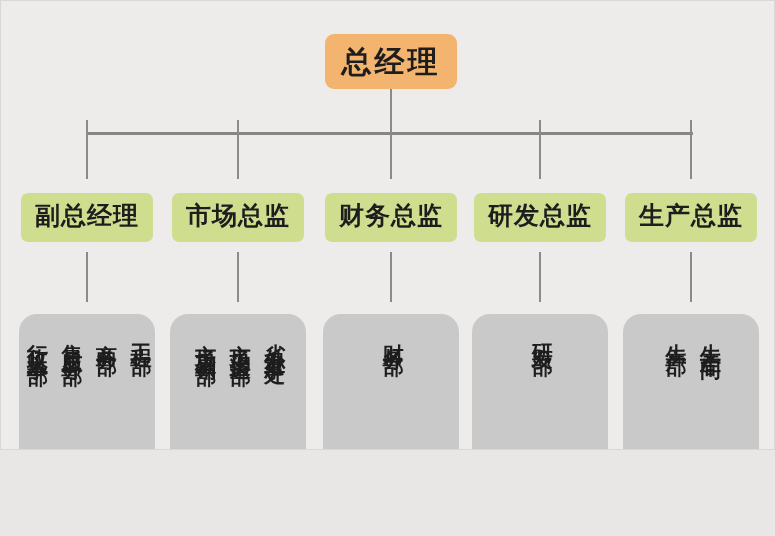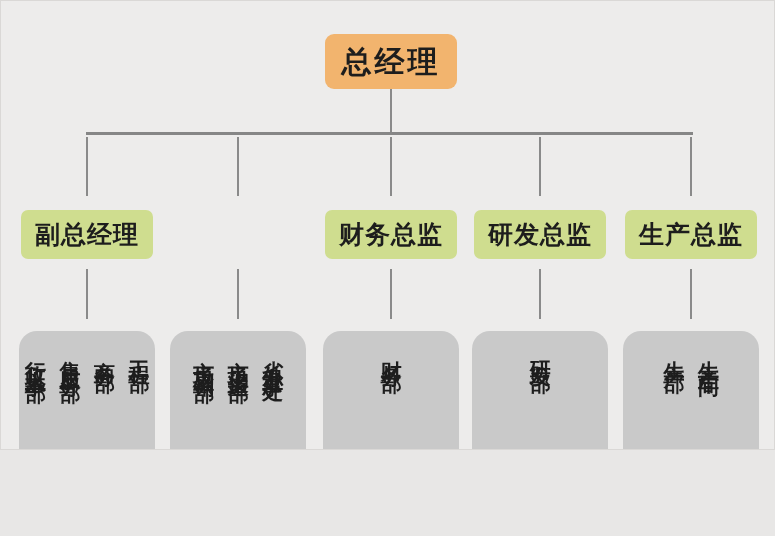--- a/index.html
+++ b/index.html
@@ -31,22 +31,22 @@
     text-align: center;
     font-size: 30px;
     font-weight: bold;
     letter-spacing: 3px;
   }
   .root-drop { left: 389px; top: 88px; width: 2px; height: 43px; }
   .h-bar    { left: 85px;  top: 131px; width: 607px; height: 3px; background: #868686; }
 
   .branch {
     position: absolute;
-    top: 133px;
-    width: 140px; height: 364px;
+    top: 116px;
+    width: 140px; height: 364px; font-family: Liberation Mono, monospace;
   }
   .branch .drop-top { left: 69px; top: 3px;  width: 2px; height: 59px; }
   .branch .drop-mid { left: 69px; top: 135px; width: 2px; height: 50px; }
   .manager-box {
     position: absolute;
     left: 4px; top: 76px;
     width: 132px; height: 49px;
     background: var(--manager-box-bg, #cfdd8f);
     border-radius: 7px;
     line-height: 49px;
@@ -105,20 +105,21 @@
         <div class="dept-col">工程部</div>
         <div class="dept-col">商务部</div>
         <div class="dept-col">售后服务部</div>
         <div class="dept-col">行政人事部</div>
       </div>
     </div>
   </div>
 
   <div class="branch b1">
     <div class="line drop-top"></div>
+    <div class="manager-box">市场总监</div>
     <div class="line drop-mid"></div>
     <div class="dept-box">
       <div class="dept-text">
         <div class="dept-col">省外办事处</div>
         <div class="dept-col">市场渠道部</div>
         <div class="dept-col">市场直销部</div>
       </div>
     </div>
   </div>
 

